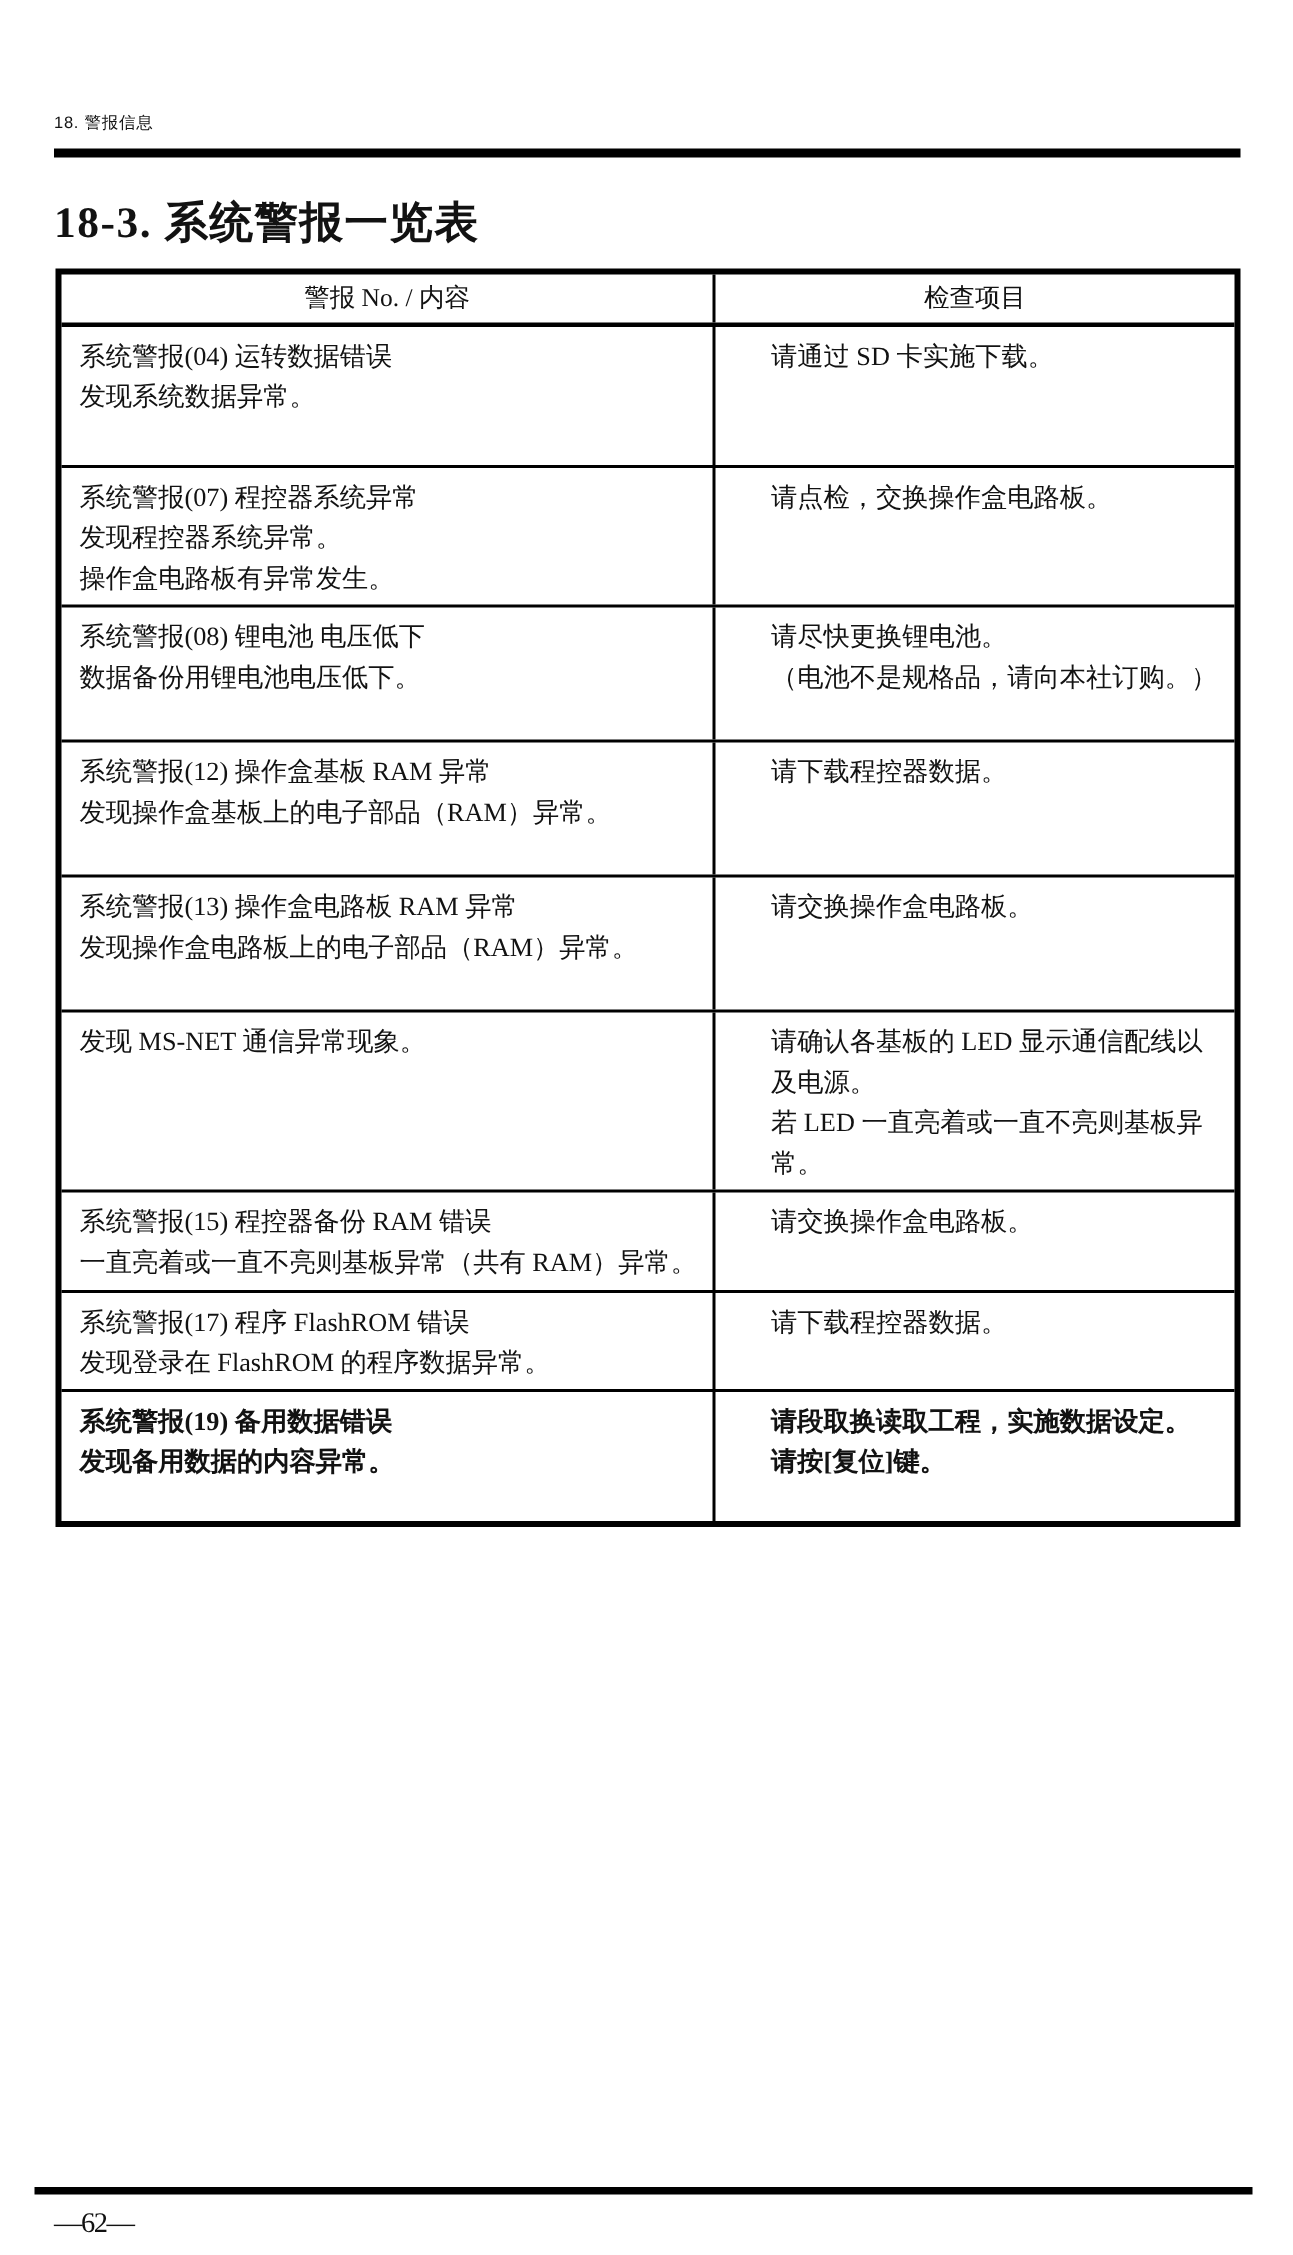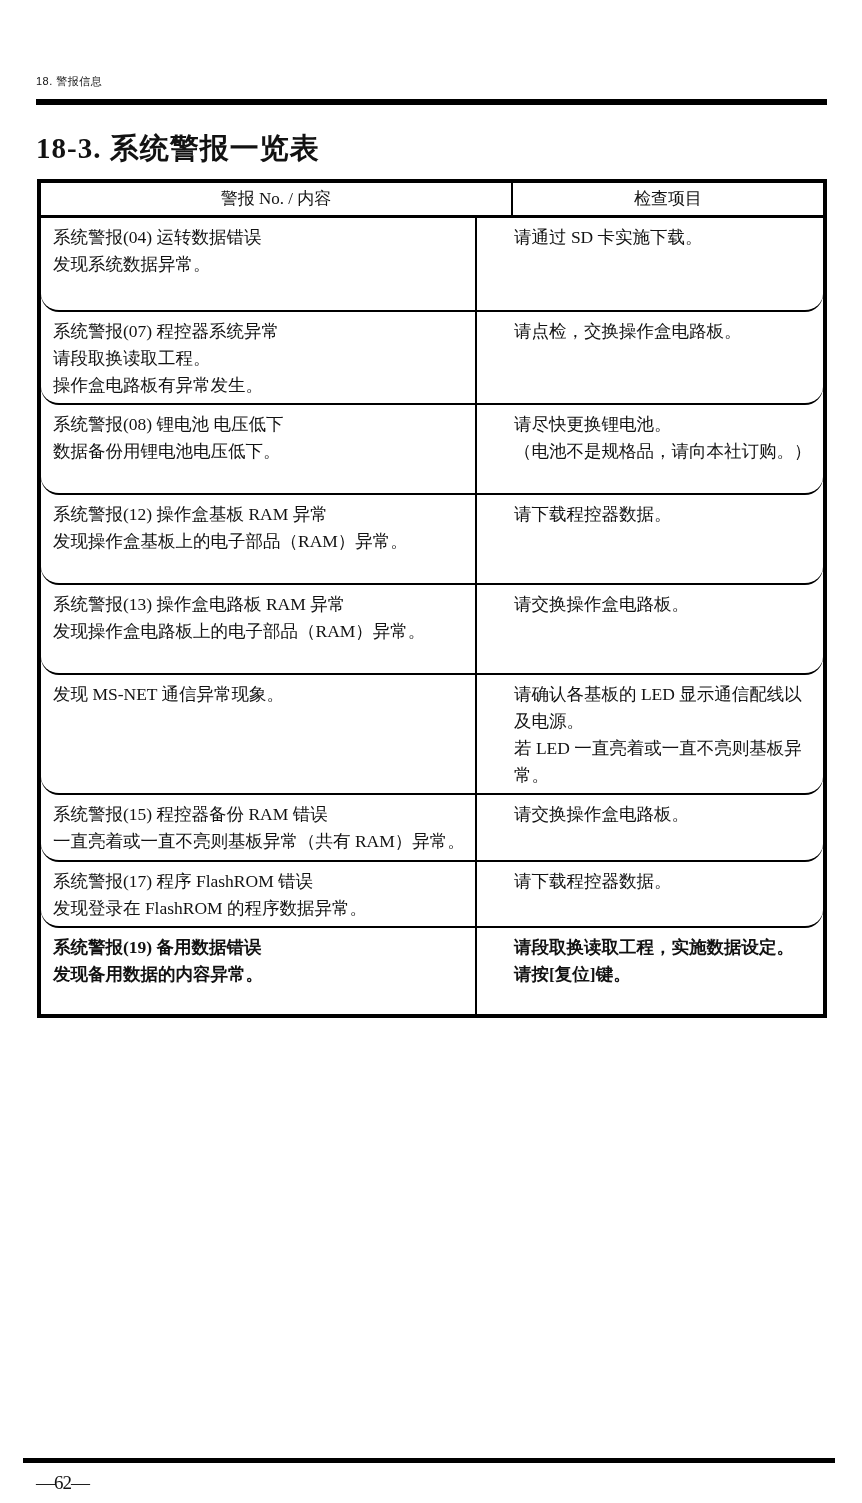--- a/index.html
+++ b/index.html
@@ -24,23 +24,23 @@
     font-size:29px; font-weight:bold; letter-spacing:1px;
   }
   .alarm-table {
     position:absolute; left:37px; top:179px; width:790px;
     border:4px solid #000;
   }
   .thead { display:flex; border-bottom:3px solid #000; }
   .th {
     font-size:17px; text-align:center; padding:4px 0 5px;
   }
-  .th-left { width:472px; border-right:2px solid #000; }
+  .th-left { width:436px; border-right:2px solid #000; }
   .th-right { flex:1; }
-  .trow { display:flex; border-bottom:2px solid #000;border-radius:18px; }
+  .trow { display:flex; border-bottom:2px solid #000; }
   .trow:last-child { border-bottom:none;font-weight:bold; }
   .td {
     font-size:17.5px; line-height:27px; padding:6px 10px 4px 12px;
   }
   .td-left { width:436px; border-right:2px solid #000; flex-shrink:0; }
   .td-right { flex:1; padding-left:14px;margin-left:23px; }
   .footer-rule {
     position:absolute; left:23px; top:1458px;
     width:812px; height:5px; background:#000;
   }
@@ -68,21 +68,21 @@
       <div>发现系统数据异常。</div>
     </div>
     <div class="td td-right">
       <div>请通过 SD 卡实施下载。</div>
     </div>
   </div>
 
   <div class="trow" style="min-height:90px">
     <div class="td td-left">
       <div>系统警报(07) 程控器系统异常</div>
-      <div>请段取换读取工程。</div>
+      <div>发现程控器系统异常。</div>
       <div>操作盒电路板有异常发生。</div>
     </div>
     <div class="td td-right">
       <div>请点检，交换操作盒电路板。</div>
     </div>
   </div>
 
   <div class="trow" style="min-height:90px">
     <div class="td td-left">
       <div>系统警报(08) 锂电池 电压低下</div>

